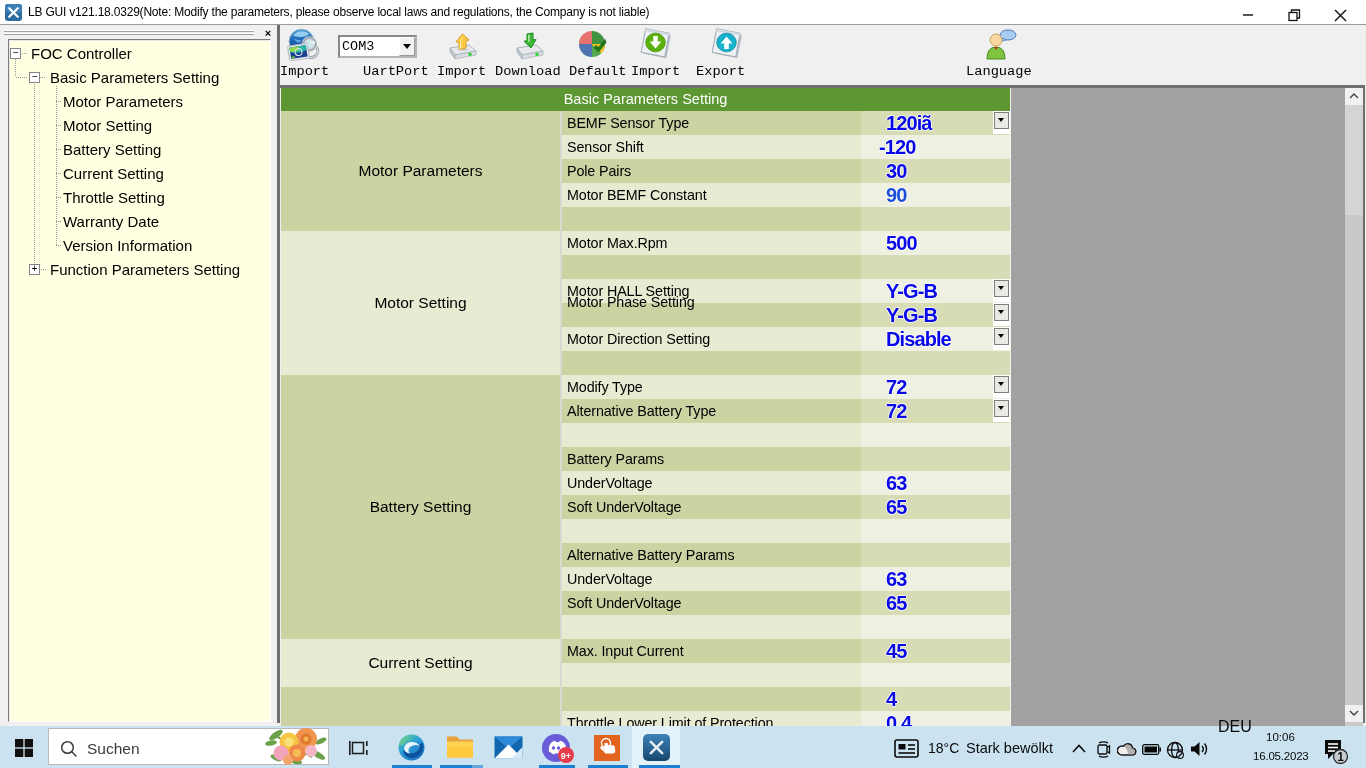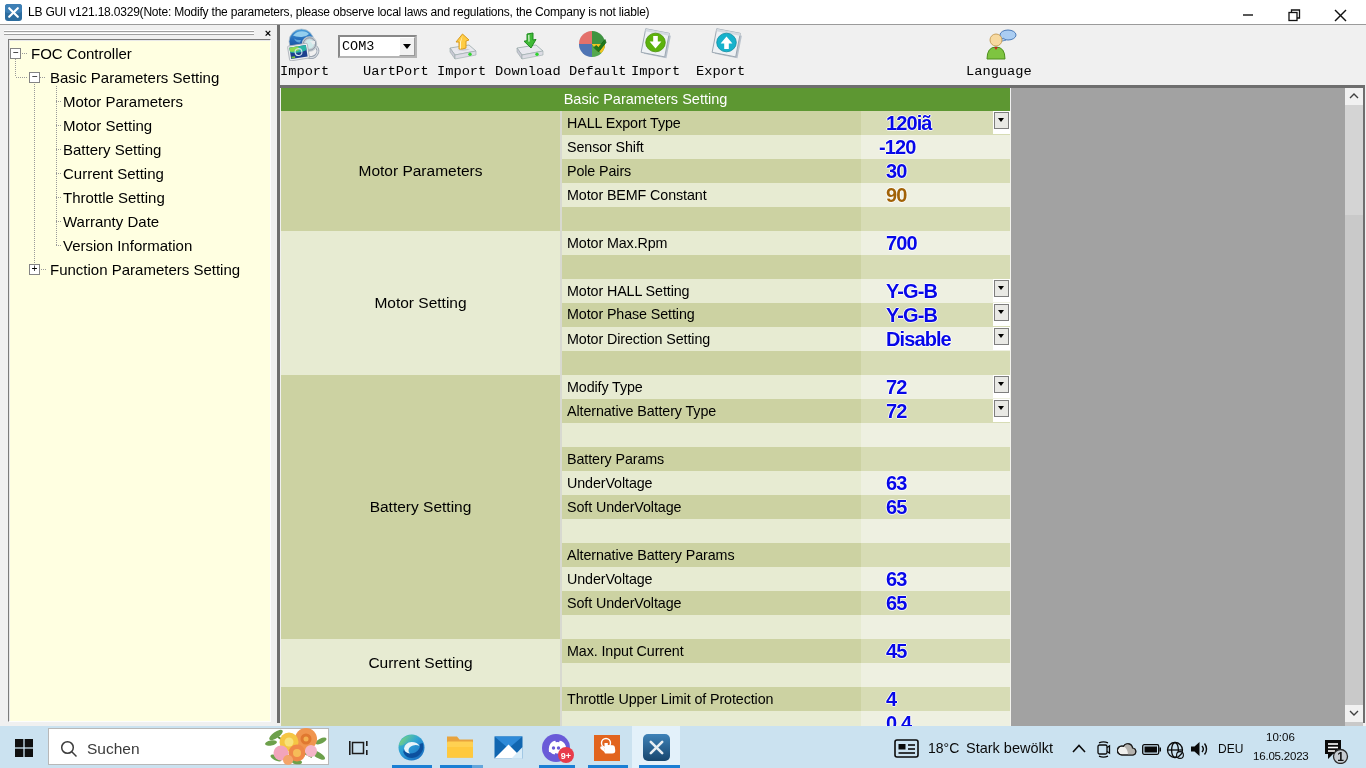--- a/index.html
+++ b/index.html
@@ -213,55 +213,55 @@
 <div class="ti" style="left:63px;top:214px">Warranty Date</div>
 <div class="ti" style="left:63px;top:238px">Version Information</div>
 <div class="ebox" style="left:29px;top:264px">+</div>
 <div class="ti" style="left:50px;top:262px">Function Parameters Setting</div>
 
 <div class="abs" id="grayarea"></div>
 <div class="abs" id="tablewrap">
 <div class="abs" id="thead">Basic Parameters Setting</div>
 <div class="abs rd" style="left:280px;top:23px;width:300px;height:24px"></div>
 <div class="abs vd" style="left:580px;top:23px;width:149px;height:24px"></div>
-<div class="plabel" style="top:23px">HALL Export Type</div>
+<div class="plabel" style="top:23px">BEMF Sensor Type</div>
 <div class="vlabel" style="top:23px;">120iã</div>
 <div class="combo" style="top:23px">
       <div class="combobtn"></div>
     </div>
 <div class="abs rl" style="left:280px;top:47px;width:300px;height:24px"></div>
 <div class="abs vl" style="left:580px;top:47px;width:149px;height:24px"></div>
 <div class="plabel" style="top:47px">Sensor Shift</div>
 <div class="vlabel" style="top:47px;left:598px">-120</div>
 <div class="abs rd" style="left:280px;top:71px;width:300px;height:24px"></div>
 <div class="abs vd" style="left:580px;top:71px;width:149px;height:24px"></div>
 <div class="plabel" style="top:71px">Pole Pairs</div>
 <div class="vlabel" style="top:71px;">30</div>
 <div class="abs rl" style="left:280px;top:95px;width:300px;height:24px"></div>
 <div class="abs vl" style="left:580px;top:95px;width:149px;height:24px"></div>
 <div class="plabel" style="top:95px">Motor BEMF Constant</div>
-<div class="vlabel" style="top:95px;color:#a16207">90</div>
+<div class="vlabel" style="top:95px;color:#1d4ed8">90</div>
 <div class="abs rd" style="left:280px;top:119px;width:300px;height:24px"></div>
 <div class="abs vd" style="left:580px;top:119px;width:149px;height:24px"></div>
 <div class="abs rl" style="left:280px;top:143px;width:300px;height:24px"></div>
 <div class="abs vl" style="left:580px;top:143px;width:149px;height:24px"></div>
 <div class="plabel" style="top:143px">Motor Max.Rpm</div>
-<div class="vlabel" style="top:143px;">700</div>
+<div class="vlabel" style="top:143px;">500</div>
 <div class="abs rd" style="left:280px;top:167px;width:300px;height:24px"></div>
 <div class="abs vd" style="left:580px;top:167px;width:149px;height:24px"></div>
 <div class="abs rl" style="left:280px;top:191px;width:300px;height:24px"></div>
 <div class="abs vl" style="left:580px;top:191px;width:149px;height:24px"></div>
 <div class="plabel" style="top:191px">Motor HALL Setting</div>
 <div class="vlabel" style="top:191px;">Y-G-B</div>
 <div class="combo" style="top:191px">
       <div class="combobtn"></div>
     </div>
 <div class="abs rd" style="left:280px;top:215px;width:300px;height:24px"></div>
 <div class="abs vd" style="left:580px;top:215px;width:149px;height:24px"></div>
-<div class="plabel" style="top:214px">Motor Phase Setting</div>
+<div class="plabel" style="top:202px">Motor Phase Setting</div>
 <div class="vlabel" style="top:215px;">Y-G-B</div>
 <div class="combo" style="top:215px">
       <div class="combobtn"></div>
     </div>
 <div class="abs rl" style="left:280px;top:239px;width:300px;height:24px"></div>
 <div class="abs vl" style="left:580px;top:239px;width:149px;height:24px"></div>
 <div class="plabel" style="top:239px">Motor Direction Setting</div>
 <div class="vlabel" style="top:239px;">Disable</div>
 <div class="combo" style="top:239px">
       <div class="combobtn"></div>
@@ -311,24 +311,24 @@
 <div class="abs rl" style="left:280px;top:527px;width:300px;height:24px"></div>
 <div class="abs vl" style="left:580px;top:527px;width:149px;height:24px"></div>
 <div class="abs rd" style="left:280px;top:551px;width:300px;height:24px"></div>
 <div class="abs vd" style="left:580px;top:551px;width:149px;height:24px"></div>
 <div class="plabel" style="top:551px">Max. Input Current</div>
 <div class="vlabel" style="top:551px;">45</div>
 <div class="abs rl" style="left:280px;top:575px;width:300px;height:24px"></div>
 <div class="abs vl" style="left:580px;top:575px;width:149px;height:24px"></div>
 <div class="abs rd" style="left:280px;top:599px;width:300px;height:24px"></div>
 <div class="abs vd" style="left:580px;top:599px;width:149px;height:24px"></div>
-<div class="plabel" style="top:599px">Throttle Upper Limit of Protection</div>
 <div class="vlabel" style="top:599px;">4</div>
 <div class="abs rl" style="left:280px;top:623px;width:300px;height:24px"></div>
 <div class="abs vl" style="left:580px;top:623px;width:149px;height:24px"></div>
+<div class="plabel" style="top:623px">Throttle Lower Limit of Protection</div>
 <div class="vlabel" style="top:623px;">0.4</div>
 <div class="sect rd" style="top:23px;height:120px">Motor Parameters</div>
 <div class="sect rl" style="top:143px;height:144px">Motor Setting</div>
 <div class="sect rd" style="top:287px;height:264px">Battery Setting</div>
 <div class="sect rl" style="top:551px;height:48px">Current Setting</div>
 <div class="sect rd" style="top:599px;height:48px"></div>
 <div class="abs" id="colsep"></div>
 </div>
 <div class="abs" style="left:1010px;top:111px;width:1px;height:615px;background:#f4f4ee"></div>
 <div class="abs" id="client-border-top"></div>
@@ -507,21 +507,21 @@
 </svg>
 
 <svg class="abs" style="left:1190px;top:741px" width="20" height="16" viewBox="0 0 20 16">
   <path d="M 1 5.5 h 3.5 L 9.5 1 v 14 L 4.5 10.5 H 1 Z" fill="#0a0a0a"></path>
   <g fill="none" stroke="#0a0a0a" stroke-width="1.4">
     <path d="M 12 5 a 4.5 4.5 0 0 1 0 6"></path>
     <path d="M 14.5 2.5 a 8.5 8.5 0 0 1 0 11"></path>
   </g>
 </svg>
 
-<div class="tray-txt" style="left:1218px;top:742px;font-size:12px">DEU</div>
+<div class="tray-txt" style="left:1218px;top:718px;font-size:16px">DEU</div>
 <div class="tray-txt" style="left:1266px;top:731px;font-size:11.5px">10:06</div>
 <div class="tray-txt" style="left:1253px;top:750px;font-size:11.5px;letter-spacing:-0.2px">16.05.2023</div>
 
 <svg class="abs" style="left:1325px;top:740px" width="25" height="24" viewBox="0 0 25 24">
   <path d="M 0 0 h 16 v 14 h -8 l -5 5 v -5 h -3 z" fill="#0a0a0a"></path>
   <line x1="3" y1="4" x2="13" y2="4" stroke="#fff" stroke-width="1.6"></line>
   <line x1="3" y1="7.5" x2="13" y2="7.5" stroke="#fff" stroke-width="1.6"></line>
   <line x1="3" y1="11" x2="10" y2="11" stroke="#fff" stroke-width="1.6"></line>
   <circle cx="15.5" cy="16.5" r="7" fill="#c6ccd2" stroke="#2a2a2a" stroke-width="1.3"></circle>
   <text x="15.5" y="21" font-size="12" font-weight="bold" fill="#111" text-anchor="middle" font-family="Liberation Sans">1</text>

